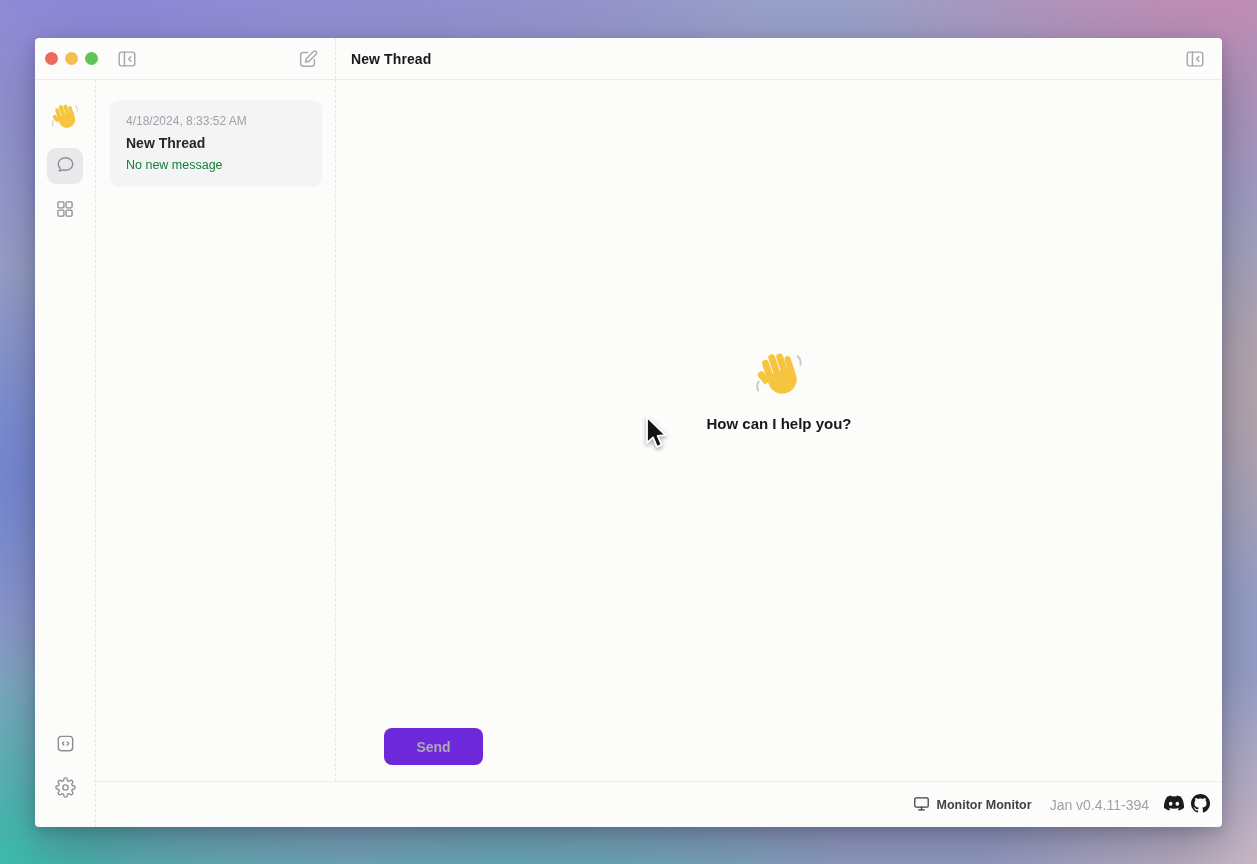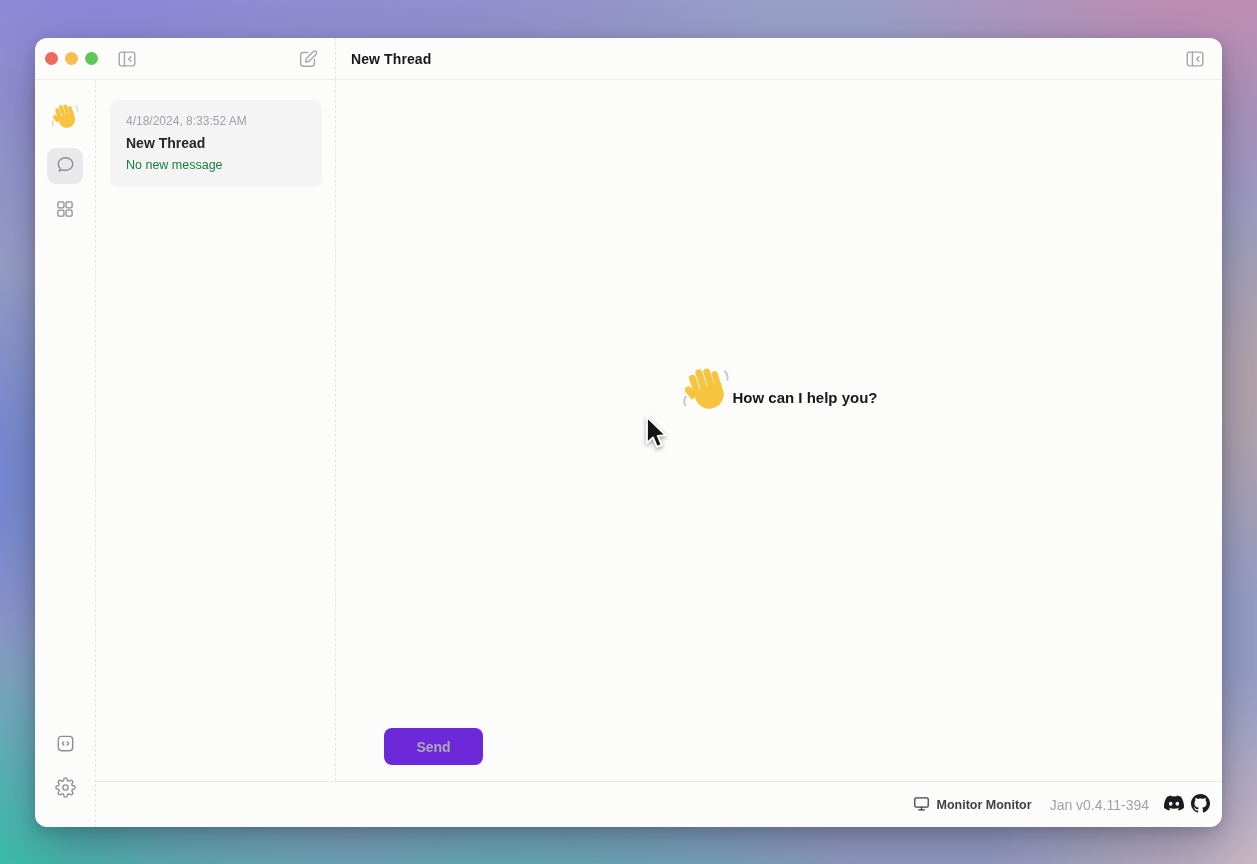--- a/index.html
+++ b/index.html
@@ -16,21 +16,21 @@
       radial-gradient(60% 45% at 40% 112%, #3fbdae 0%, rgba(63,189,174,0) 55%),
       radial-gradient(50% 50% at 105% 105%, #dcc0c4 0%, rgba(220,192,196,0) 55%),
       radial-gradient(45% 50% at 106% 45%, #c1a9a4 0%, rgba(193,169,164,0) 50%);
     position: relative;
   }
 
   .window {
     position: absolute; left: 35px; top: 38px;
     width: 1187px; height: 789px;
     background: #fcfcfb;
-    border-radius: 12px;
+    border-radius: 4px;
     box-shadow: 0 22px 55px rgba(20,20,40,.30), 0 4px 14px rgba(20,20,40,.18);
     display: flex; flex-direction: column;
     overflow: hidden;
   }
 
   
   .titlebar { height: 42px; flex: 0 0 42px; display: flex; align-items: stretch; border-bottom: 1px solid #ececea; }
   .titlebar-left { width: 301px; flex: 0 0 301px; display: flex; align-items: center; padding: 0 14px 0 10px; border-right: 1px dashed #e6e6e4; }
   .traffic { display: flex; align-items: center; gap: 7px; }
   .light { width: 13px; height: 13px; border-radius: 50%; }
@@ -62,21 +62,21 @@
   
   .threads { width: 240px; flex: 0 0 240px; border-right: 1px dashed #e6e6e4; padding: 20px 13px 0 14px; overflow: hidden; }
   .thread-card { background: #f4f4f5; border-radius: 9px; padding: 14px 16px 14px 16px; cursor: pointer; }
   .thread-time { font-size: 12px; color: #a1a1aa; line-height: 1.25; }
   .thread-title { font-size: 14px; font-weight: 700; color: #27272a; margin-top: 5px; line-height: 1.3; }
   .thread-sub { font-size: 12.5px; color: #15803d; margin-top: 5px; line-height: 1.3; }
 
   
   .main { flex: 1; display: flex; flex-direction: column; min-width: 0; position: relative; }
   .main-content { flex: 1; display: flex; flex-direction: column; align-items: center; justify-content: center; }
-  .hero { display: flex; flex-direction: row; align-items: center; transform: translateY(-14px); }
+  .hero { display: flex; flex-direction: column; align-items: center; transform: translateY(-14px); }
   .hero-wave { width: 52px; height: 52px; }
   .hero-text { margin-top: 14px; font-size: 15px; font-weight: 600; color: #18181b; }
 
   .composer { flex: 0 0 auto; display: flex; align-items: center; padding: 0 32px; margin-bottom: 16px; }
   .composer-input { flex: 1; height: 37px; border: 1px solid #e7e7e6; border-radius: 8px; background: #fdfdfd; padding: 0 14px; font-size: 14px; color: #27272a; outline: none; font-family: inherit; }
   .composer-input::placeholder { color: #a1a1aa; }
   .send-btn { margin-left: 16px; width: 99px; height: 37px; border: 0; border-radius: 8px; background: #6d28d9; color: #ababb0; font-size: 14px; font-weight: 700; cursor: default; font-family: inherit; }
 
   
   .footer { flex: 0 0 46px; border-top: 1px solid #ececea; display: flex; align-items: center; justify-content: flex-end; padding: 0 12px 0 0; }

